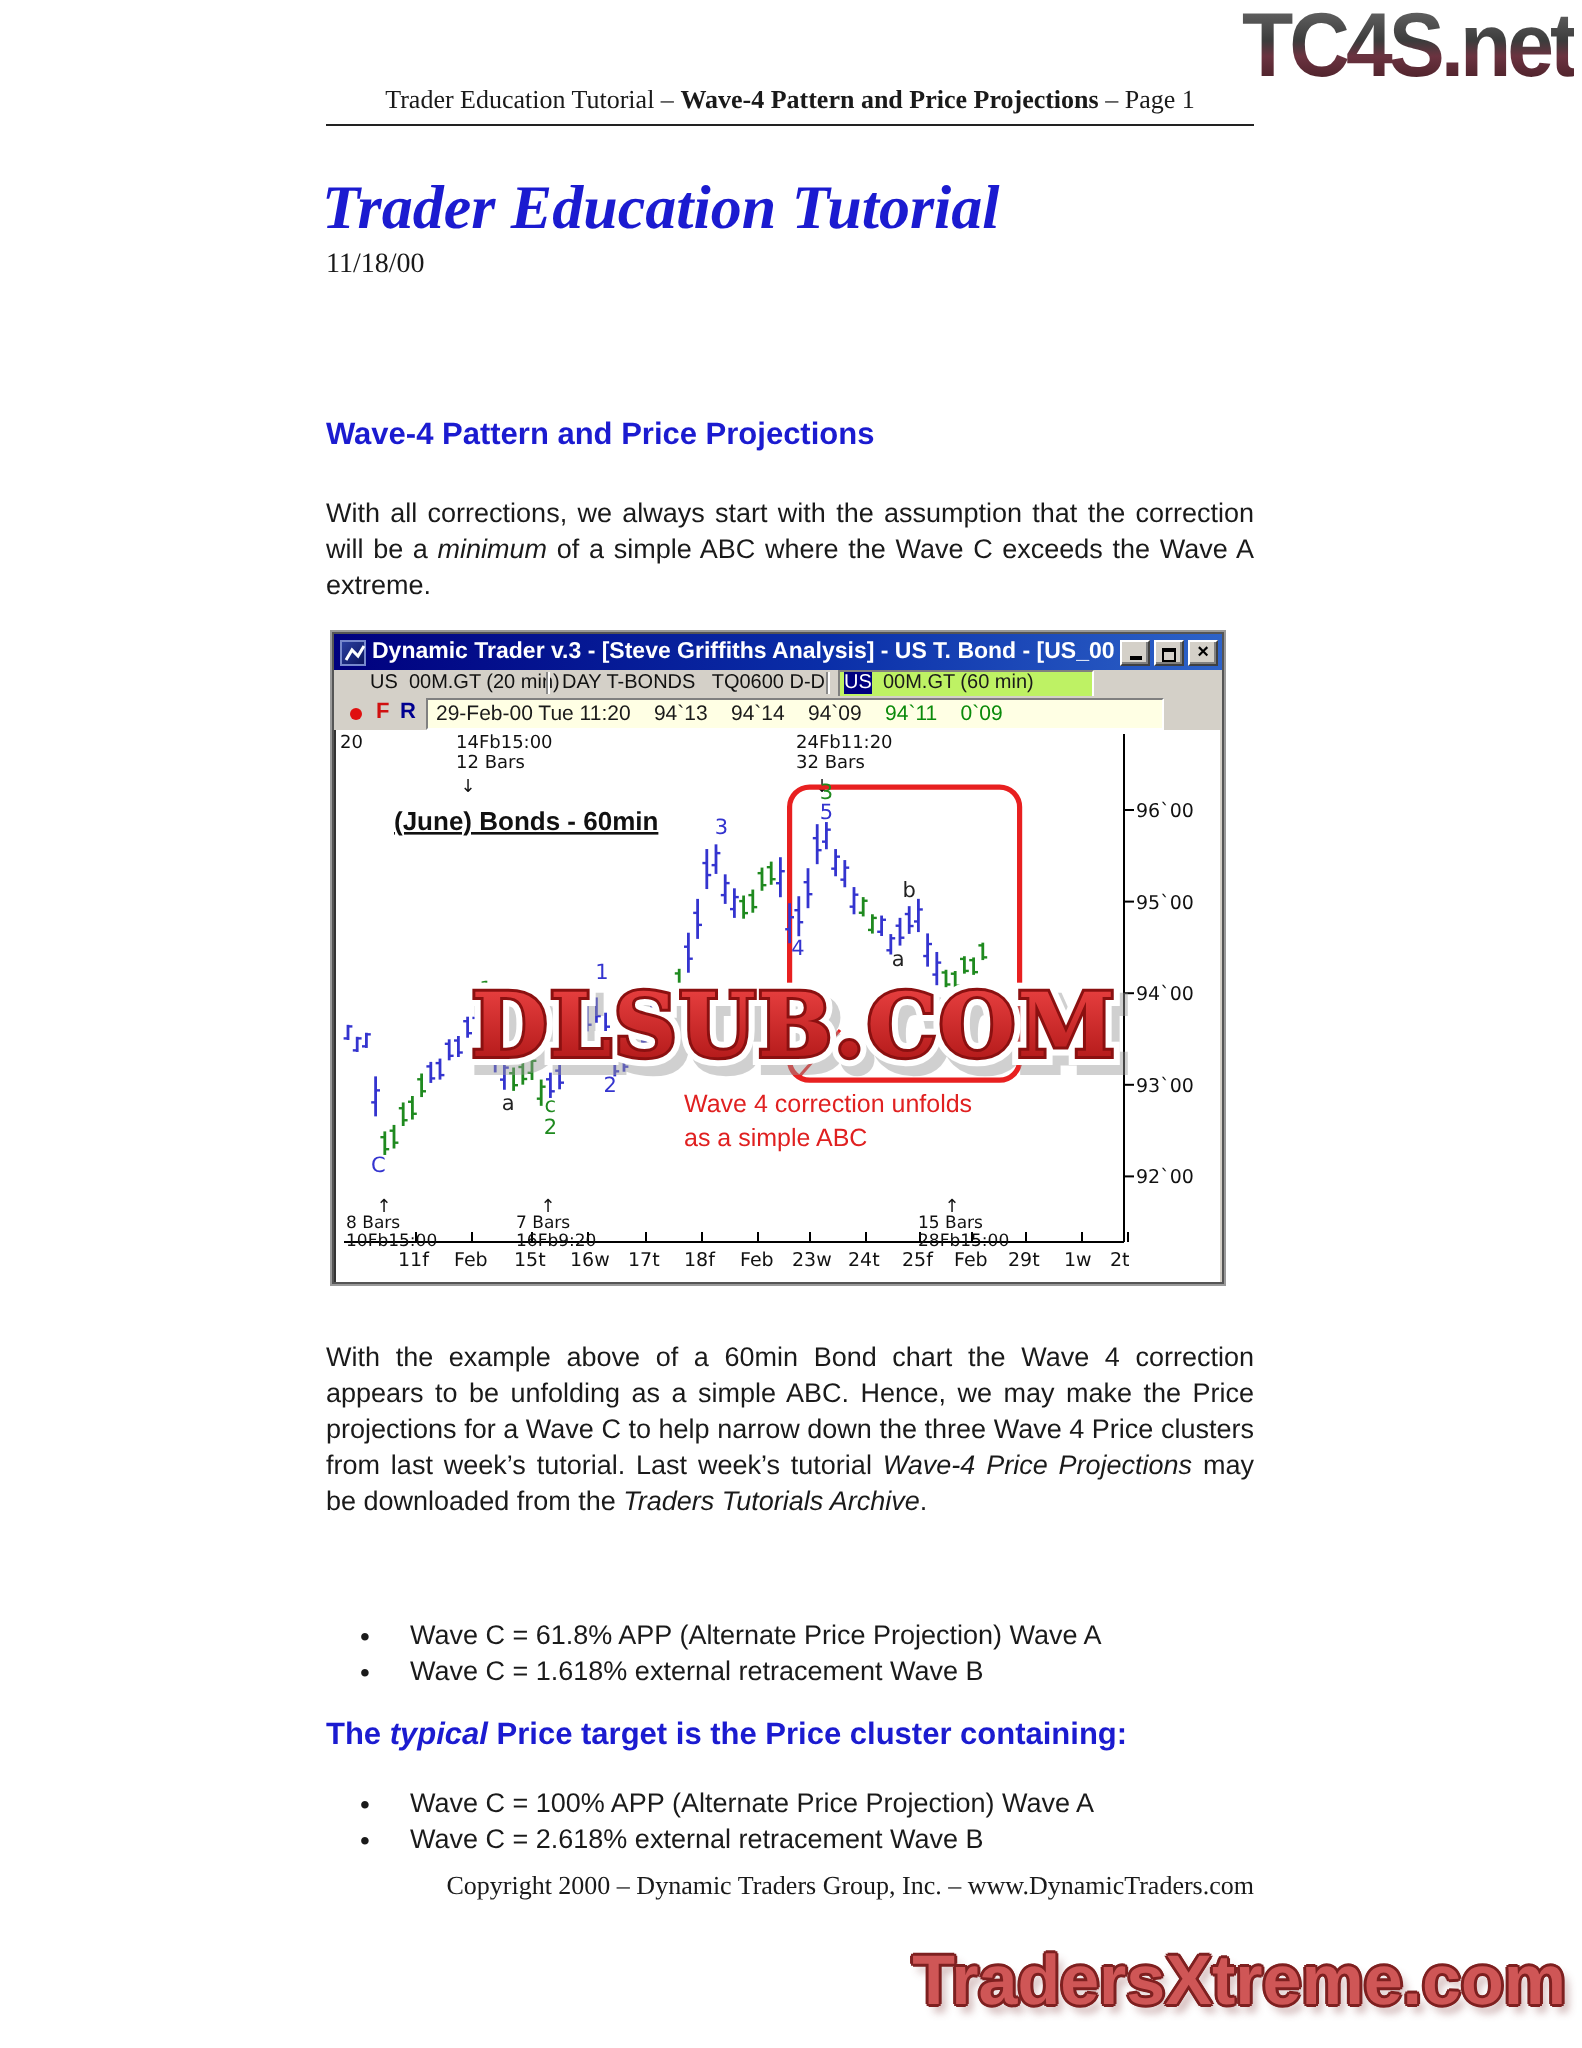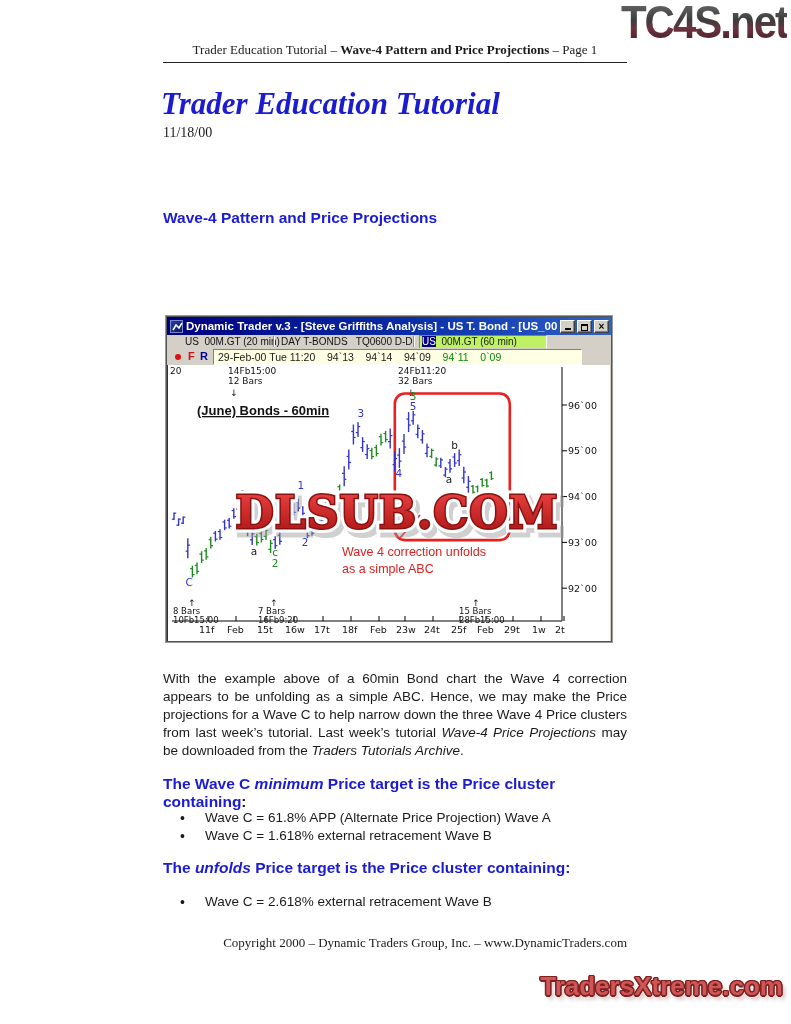--- a/index.html
+++ b/index.html
@@ -32,21 +32,21 @@
 
   ul.blist{position:absolute;left:163px;width:464px;margin:0;padding:0;list-style:none;
         font-size:13.5px;line-height:18px;}
   .l1{top:809px;} .l2{top:893px;}
   ul.blist li{position:relative;padding-left:42px;}
   ul.blist li::before{content:"•";position:absolute;left:17px;top:0;font-size:14px;}
 
   .footer{position:absolute;top:935px;left:163px;width:464px;text-align:right;
         font-family:"Liberation Serif",serif;font-size:13px;}
 
-  .txlogo{position:absolute;top:973px;right:8px;font-size:26px;font-weight:bold;line-height:1;
+  .txlogo{position:absolute;top:973px;right:8px;font-size:35px;font-weight:bold;line-height:1;
         color:#cf5656;letter-spacing:0px;
         text-shadow:-1.5px 0 #7e2020,1.5px 0 #7e2020,0 -1.5px #7e2020,0 1.5px #7e2020,
                     -1px -1px #7e2020,1px 1px #7e2020,-1px 1px #7e2020,1px -1px #7e2020,
                     0 0 6px rgba(255,255,255,.95),3px 4px 4px rgba(130,60,60,.45);text-align:center;}
 
   
   .dtwin{position:absolute;left:166px;top:316px;width:444px;height:324px;background:#d4d0c8;
          border:1px solid #555;outline:1px solid #9a9a9a;}
   .titlebar{position:absolute;left:0;top:0;right:0;height:18px;
          background:linear-gradient(90deg,#00007e 0%,#0a2ea8 55%,#2e63c8 100%);
@@ -104,20 +104,21 @@
 
   <div class="doc-header"><span>Trader Education Tutorial – </span><b>Wave-4 Pattern and Price Projections</b><span> – Page 1</span></div>
   <div class="rule"></div>
 
   <div class="doc-title">Trader Education Tutorial</div>
   <div class="doc-date">11/18/00</div>
 
 
   <div class="h-blue h1">Wave-4 Pattern and Price Projections</div>
 
+  <div class="para p2"><span>With all corrections, we always start with the assumption that the correction will be a </span><em>minimum</em><span> of a simple ABC where the Wave C exceeds the Wave A extreme.</span></div>
 
   <div class="dtwin">
     <div class="titlebar">
       <span class="dticon">
           <svg width="13" height="13">
             <polyline points="2,9 5,4 8,7 11,2" fill="none" stroke="#fff" stroke-width="1.5"></polyline>
           </svg>
         </span>
       <span class="title-text">Dynamic Trader v.3 - [Steve Griffiths Analysis] - US T. Bond - [US_00...</span>
       <span class="winbtns">
@@ -448,30 +449,30 @@
             <text x="229" y="163" class="wm" fill="url(#wmg)">DLSUB.COM</text>
           </g>
           <text x="174" y="191" class="callout">Wave 4 correction unfolds</text>
           <text x="174" y="208" class="callout">as a simple ABC</text>
         </svg>
     </div>
   </div>
 
   <div class="para p3"><span>With the example above of a 60min Bond chart the Wave 4 correction appears to be unfolding as a simple ABC. Hence, we may make the Price projections for a Wave C to help narrow down the three Wave 4 Price clusters from last week’s tutorial. Last week’s tutorial </span><em>Wave-4 Price Projections</em><span> may be downloaded from the </span><em>Traders Tutorials Archive</em><span>.</span></div>
 
-  <div class="h-blue h2"><span>The Wave C </span><em>minimum</em><span> Price target is the Price cluster containing</span><span class="colon">:</span></div>
 
   <ul class="blist l1">
     <li>Wave C = 61.8% APP (Alternate Price Projection) Wave A</li>
     <li>Wave C = 1.618% external retracement Wave B</li>
   </ul>
 
-  <div class="h-blue h3"><span>The </span><em>unfolds</em><span> Price target is the Price cluster containing:</span></div>
+  <div class="h-blue h3"><span>The </span><em>typical</em><span> Price target is the Price cluster containing:</span></div>
 
   <ul class="blist l2">
+    <li>Wave C = 100% APP (Alternate Price Projection) Wave A</li>
     <li>Wave C = 2.618% external retracement Wave B</li>
   </ul>
 
   <div class="footer">Copyright 2000 – Dynamic Traders Group, Inc. – www.DynamicTraders.com</div>
 
   <div class="txlogo">TradersXtreme.com</div>
 
 </div>
 
 </body></html>

